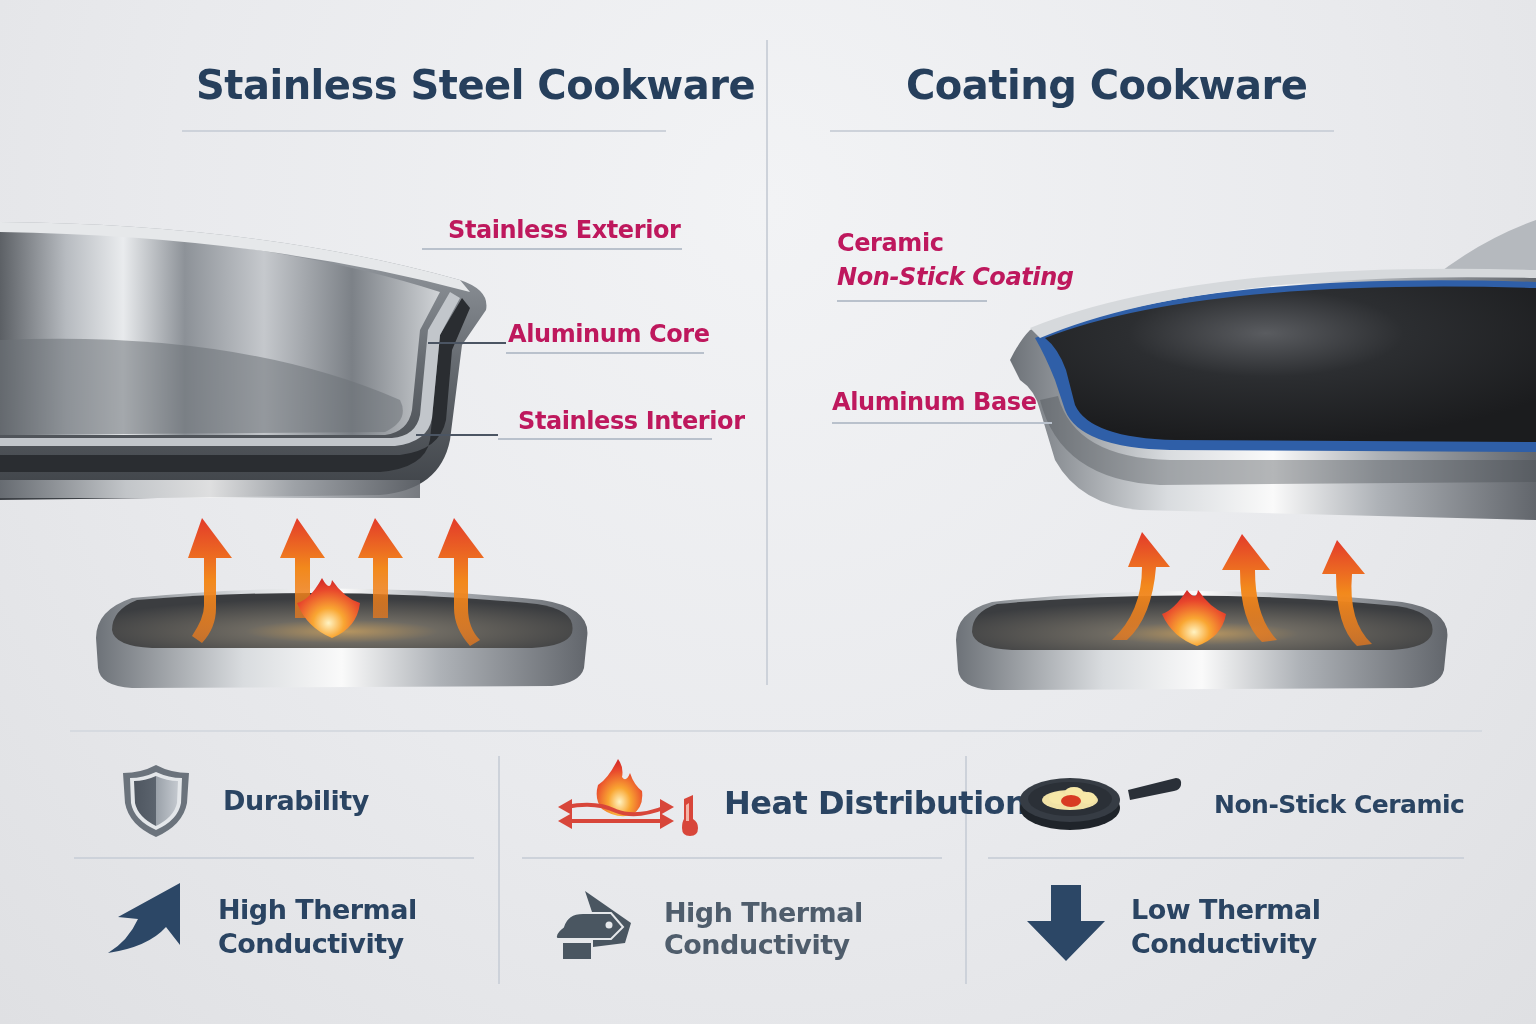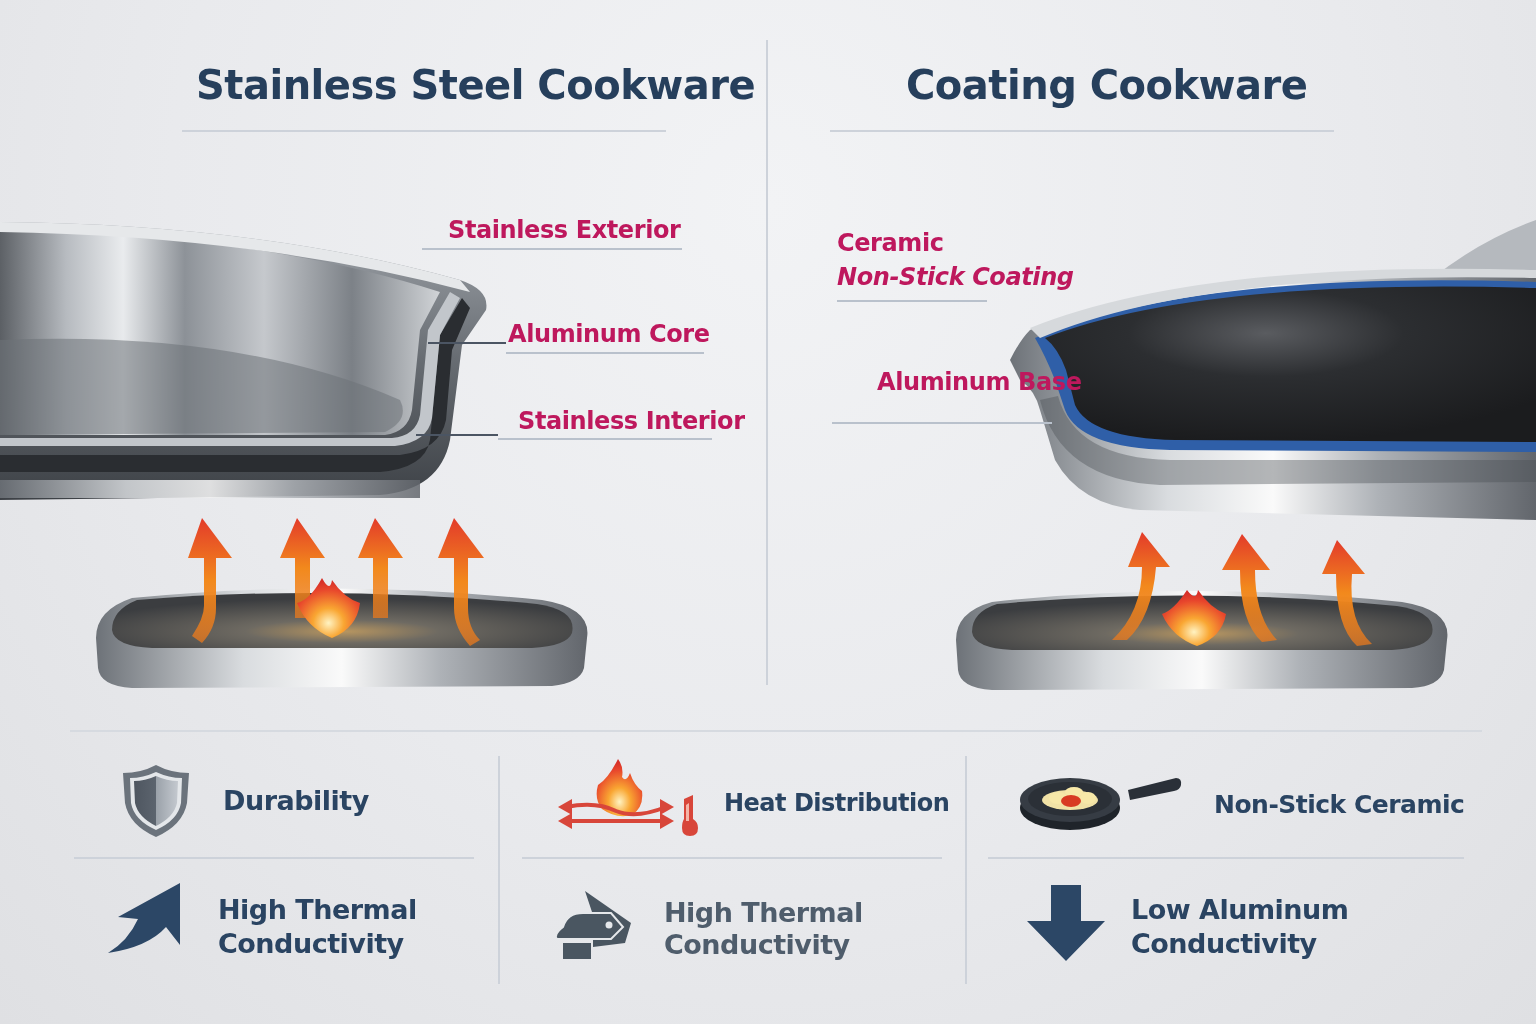--- a/index.html
+++ b/index.html
@@ -144,21 +144,21 @@
 
   <path d="M45 118 Q200 58 536 68 L536 222 L175 220 Q90 218 75 185 L66 150 Q58 128 45 118 Z" fill="url(#nonstick)"></path>
 
   <path d="M30 108 Q200 40 536 50 L536 58 Q200 50 40 118 Z" fill="#d6d9dc"></path>
 </svg>
 
 <div class="label" style="left:837px; top:229px;">Ceramic</div>
 <div class="label" style="left:837px; top:263px;font-style:italic;">Non-Stick Coating</div>
 <div class="label-under" style="left:837px; top:300px; width:150px;"></div>
 
-<div class="label" style="left:832px; top:368px;margin-left:45px;">Aluminum Base</div>
+<div class="label" style="left:832px; top:388px;">Aluminum Base</div>
 <div class="label-under" style="left:832px; top:422px; width:220px;"></div>
 
 <svg style="left:952px; top:522px;" width="500" height="180" viewBox="0 0 500 180">
   <path d="M40 80 Q240 58 450 80 Q500 88 495 118 L492 148 Q488 164 460 166 L40 168 Q8 166 6 148 L4 118 Q4 90 40 80 Z" fill="url(#steelRim)"></path>
   <path d="M45 82 Q240 64 445 84 Q485 90 480 112 Q475 126 440 128 L60 128 Q22 126 20 110 Q20 90 45 82 Z" fill="url(#burnerTop)"></path>
   <g fill="url(#arrowGrad)">
     <path d="M190 10 L218 45 L204 45 Q200 95 175 118 L160 118 Q190 90 190 45 L176 45 Z"></path>
     <path d="M290 12 L318 48 L303 48 Q303 95 325 118 L310 120 Q288 100 288 48 L270 48 Z"></path>
     <path d="M385 18 L413 52 L400 52 Q396 100 420 122 L405 124 Q384 105 384 52 L370 52 Z"></path>
   </g>
@@ -190,21 +190,21 @@
     </g>
     <g fill="#d8463a">
       <path d="M2 52 L16 44 L16 60 Z"></path>
       <path d="M2 66 L16 58 L16 74 Z"></path>
       <path d="M118 52 L104 44 L104 60 Z"></path>
       <path d="M118 66 L104 58 L104 74 Z"></path>
     </g>
     <path d="M128 44 L137 40 L137 64 Q142 67 142 73 Q142 81 134 81 Q126 81 126 73 Q126 67 128 64 Z" fill="#d8463a"></path>
     <path d="M130 50 L133 48 L133 66 L130 66 Z" fill="#f4b5a8"></path>
   </svg>
-  <div class="feat-text" style="left:708px; top:786px; font-size:24px;">Heat Distribution</div>
+  <div class="feat-text" style="left:708px; top:786px; font-size:32px;">Heat Distribution</div>
 </div>
 
 <div>
   <svg style="left:1018px; top:770px;" width="164" height="64" viewBox="0 0 164 64">
     <path d="M110 20 L158 8 Q164 8 163 15 Q162 20 156 21 L112 30 Z" fill="#2a3038"></path>
     <ellipse cx="52" cy="38" rx="50" ry="22" fill="#1f242a"></ellipse>
     <ellipse cx="52" cy="30" rx="50" ry="22" fill="#363c44"></ellipse>
     <ellipse cx="52" cy="29" rx="42" ry="17" fill="#2b3037"></ellipse>
     <ellipse cx="52" cy="30" rx="28" ry="10" fill="#f1e2a6"></ellipse>
     <ellipse cx="40" cy="28" rx="9" ry="6" fill="#f7e8a8"></ellipse>
@@ -231,15 +231,15 @@
     <rect x="10" y="54" width="28" height="16" fill="#4a5661"></rect>
   </svg>
   <div class="feat-text muted" style="left:648px; top:896px;">High Thermal</div>
   <div class="feat-text muted" style="left:648px; top:928px;">Conductivity</div>
 </div>
 
 <div>
   <svg style="left:1027px; top:885px;" width="78" height="76" viewBox="0 0 78 76">
     <path d="M24 0 L54 0 L54 36 L78 36 L39 76 L0 36 L24 36 Z" fill="#2c4766"></path>
   </svg>
-  <div class="feat-text" style="left:1115px; top:893px;">Low Aluminum</div>
+  <div class="feat-text" style="left:1115px; top:893px;">Low Thermal</div>
   <div class="feat-text" style="left:1115px; top:927px;">Conductivity</div>
 </div>
 
 </body></html>

